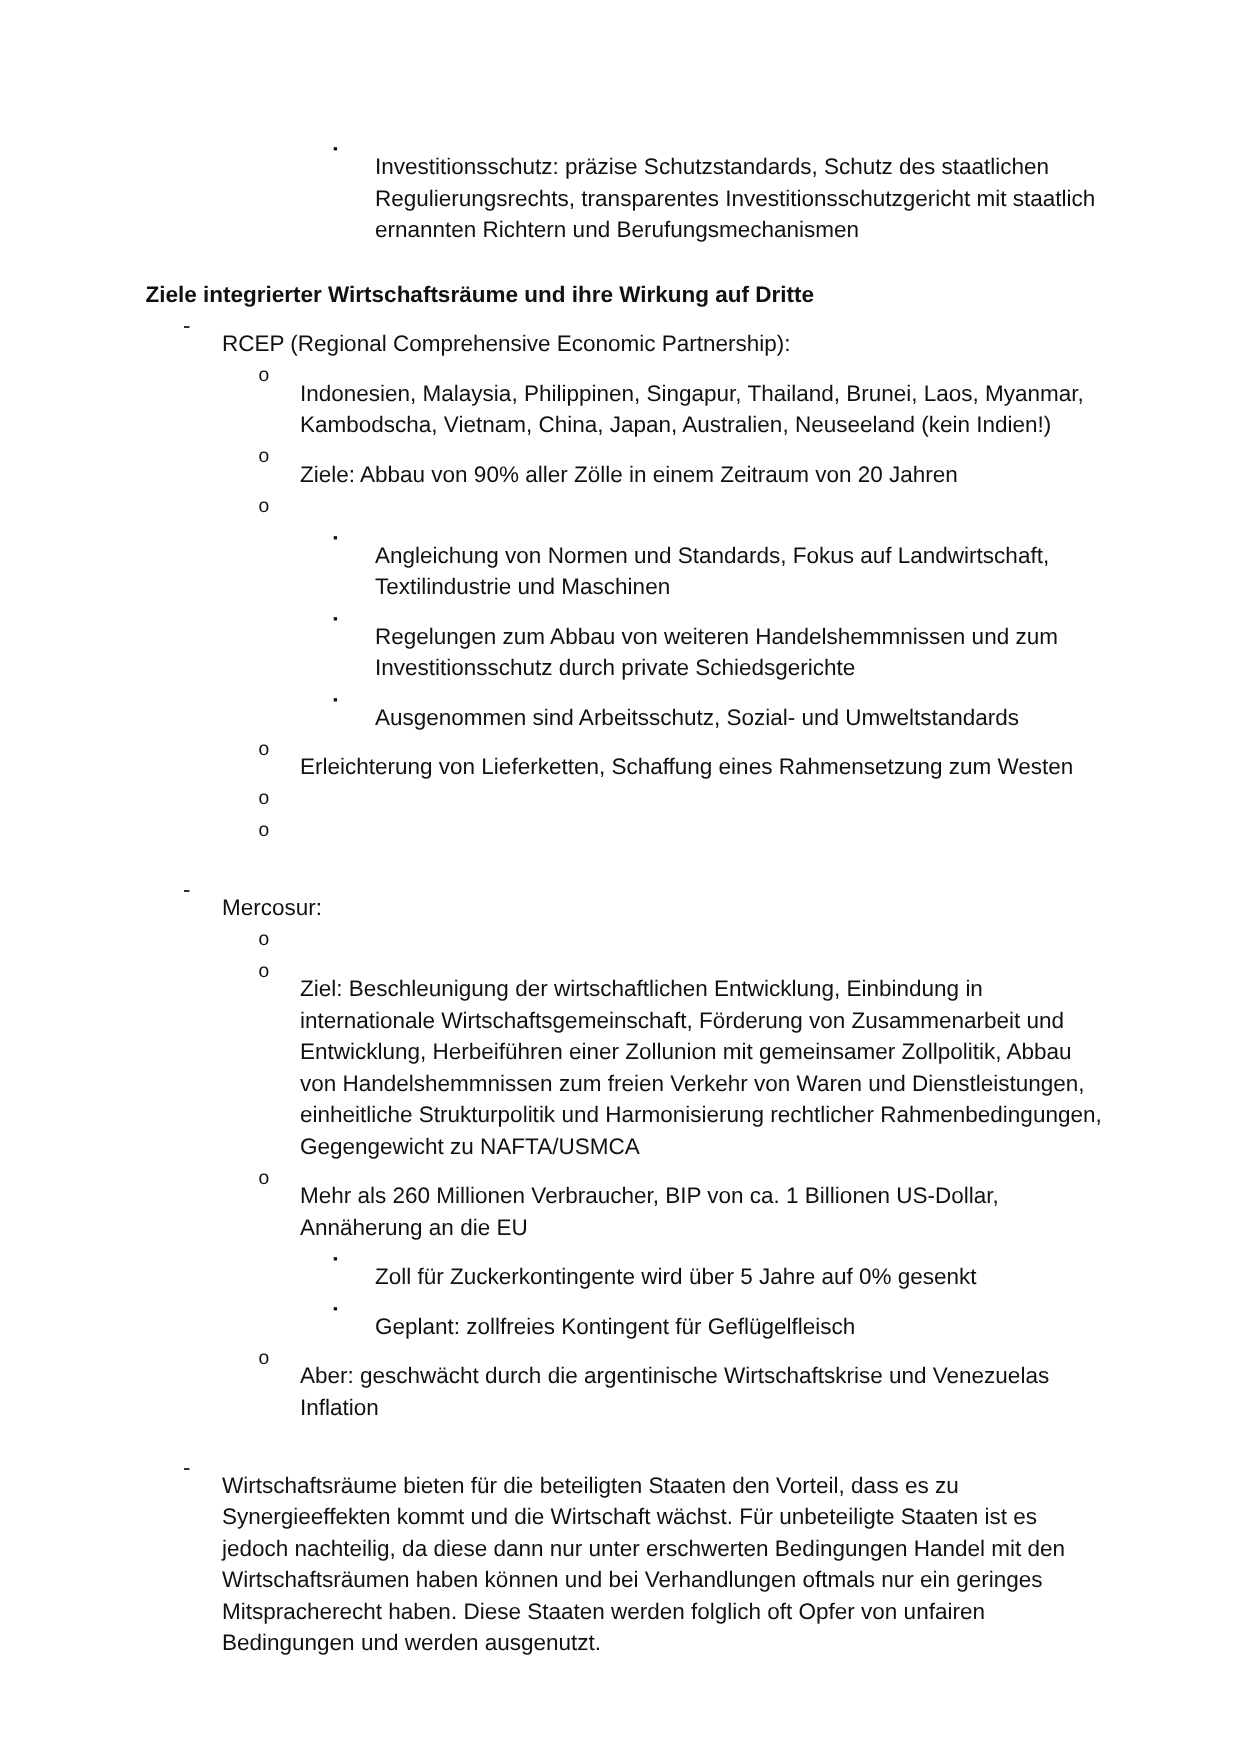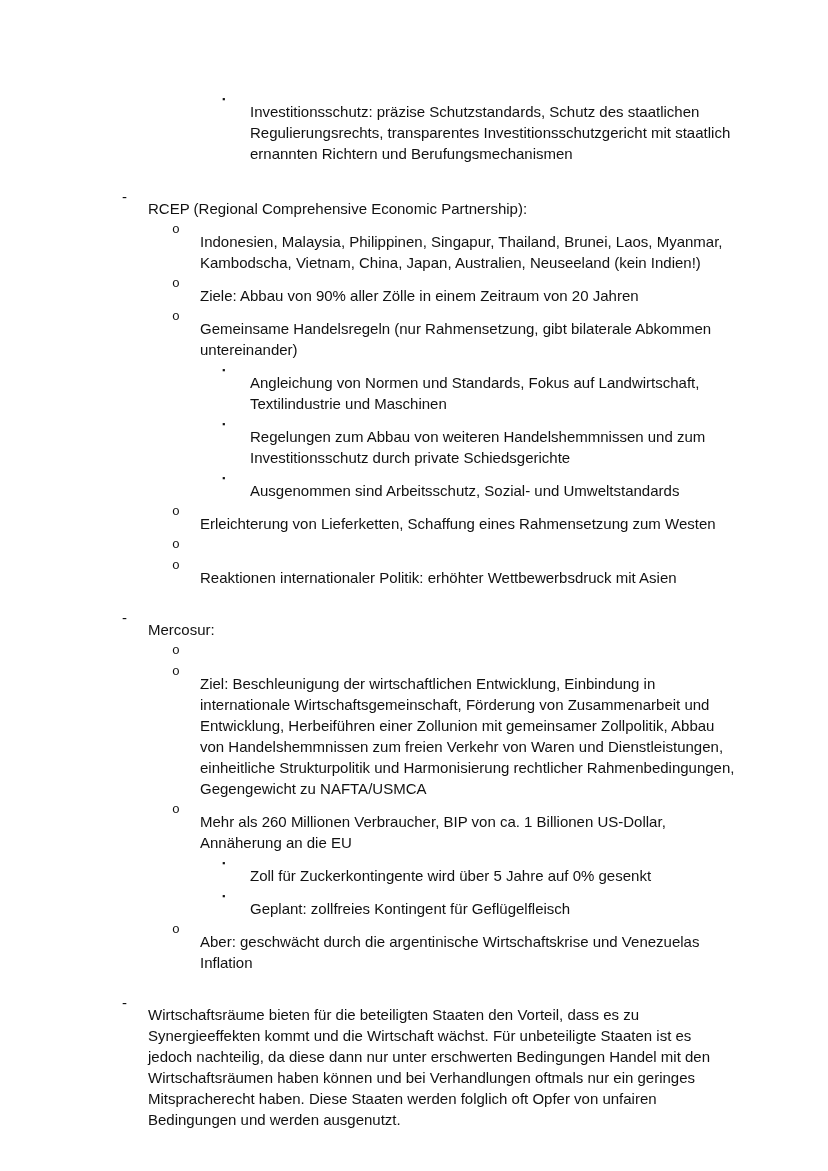--- a/index.html
+++ b/index.html
@@ -57,35 +57,35 @@
 </head>
 <body>
 
 <div class="page">
   <div class="doc-content">
       <div class="item level-3">
         <span class="bullet bullet-square">▪</span>
         <span class="item-text">Investitionsschutz: präzise Schutzstandards, Schutz des staatlichen Regulierungsrechts, transparentes Investitionsschutzgericht mit staatlich ernannten Richtern und Berufungsmechanismen</span>
       </div>
       <div class="gap small"></div>
+      <div class="heading">Ziele integrierter Wirtschaftsräume und ihre Wirkung auf Dritte</div>
       <div class="item level-1">
         <span class="bullet bullet-dash">-</span>
         <span class="item-text">RCEP (Regional Comprehensive Economic  Partnership):</span>
       </div>
       <div class="item level-2">
         <span class="bullet bullet-circle">o</span>
         <span class="item-text">Indonesien, Malaysia, Philippinen, Singapur, Thailand, Brunei, Laos, Myanmar, Kambodscha, Vietnam, China, Japan, Australien, Neuseeland (kein Indien!)</span>
       </div>
       <div class="item level-2">
         <span class="bullet bullet-circle">o</span>
         <span class="item-text">Ziele: Abbau von 90% aller Zölle in einem Zeitraum von 20 Jahren</span>
       </div>
       <div class="item level-2">
         <span class="bullet bullet-circle">o</span>
-        <span class="item-text">Gemeinsame Handelsregeln (nur Rahmensetzung, gibt bilaterale Abkommen untereinander)</span>
       </div>
       <div class="item level-3">
         <span class="bullet bullet-square">▪</span>
         <span class="item-text">Angleichung von Normen und Standards, Fokus auf Landwirtschaft, Textilindustrie und Maschinen</span>
       </div>
       <div class="item level-3">
         <span class="bullet bullet-square">▪</span>
         <span class="item-text">Regelungen zum Abbau von weiteren Handelshemmnissen und zum Investitionsschutz durch private Schiedsgerichte</span>
       </div>
       <div class="item level-3">
@@ -94,21 +94,20 @@
       </div>
       <div class="item level-2">
         <span class="bullet bullet-circle">o</span>
         <span class="item-text">Erleichterung von Lieferketten, Schaffung eines Rahmensetzung zum Westen</span>
       </div>
       <div class="item level-2">
         <span class="bullet bullet-circle">o</span>
       </div>
       <div class="item level-2">
         <span class="bullet bullet-circle">o</span>
-        <span class="item-text">Reaktionen internationaler Politik: erhöhter Wettbewerbsdruck mit Asien</span>
       </div>
       <div class="gap large"></div>
       <div class="item level-1">
         <span class="bullet bullet-dash">-</span>
         <span class="item-text">Mercosur:</span>
       </div>
       <div class="item level-2">
         <span class="bullet bullet-circle">o</span>
       </div>
       <div class="item level-2">

